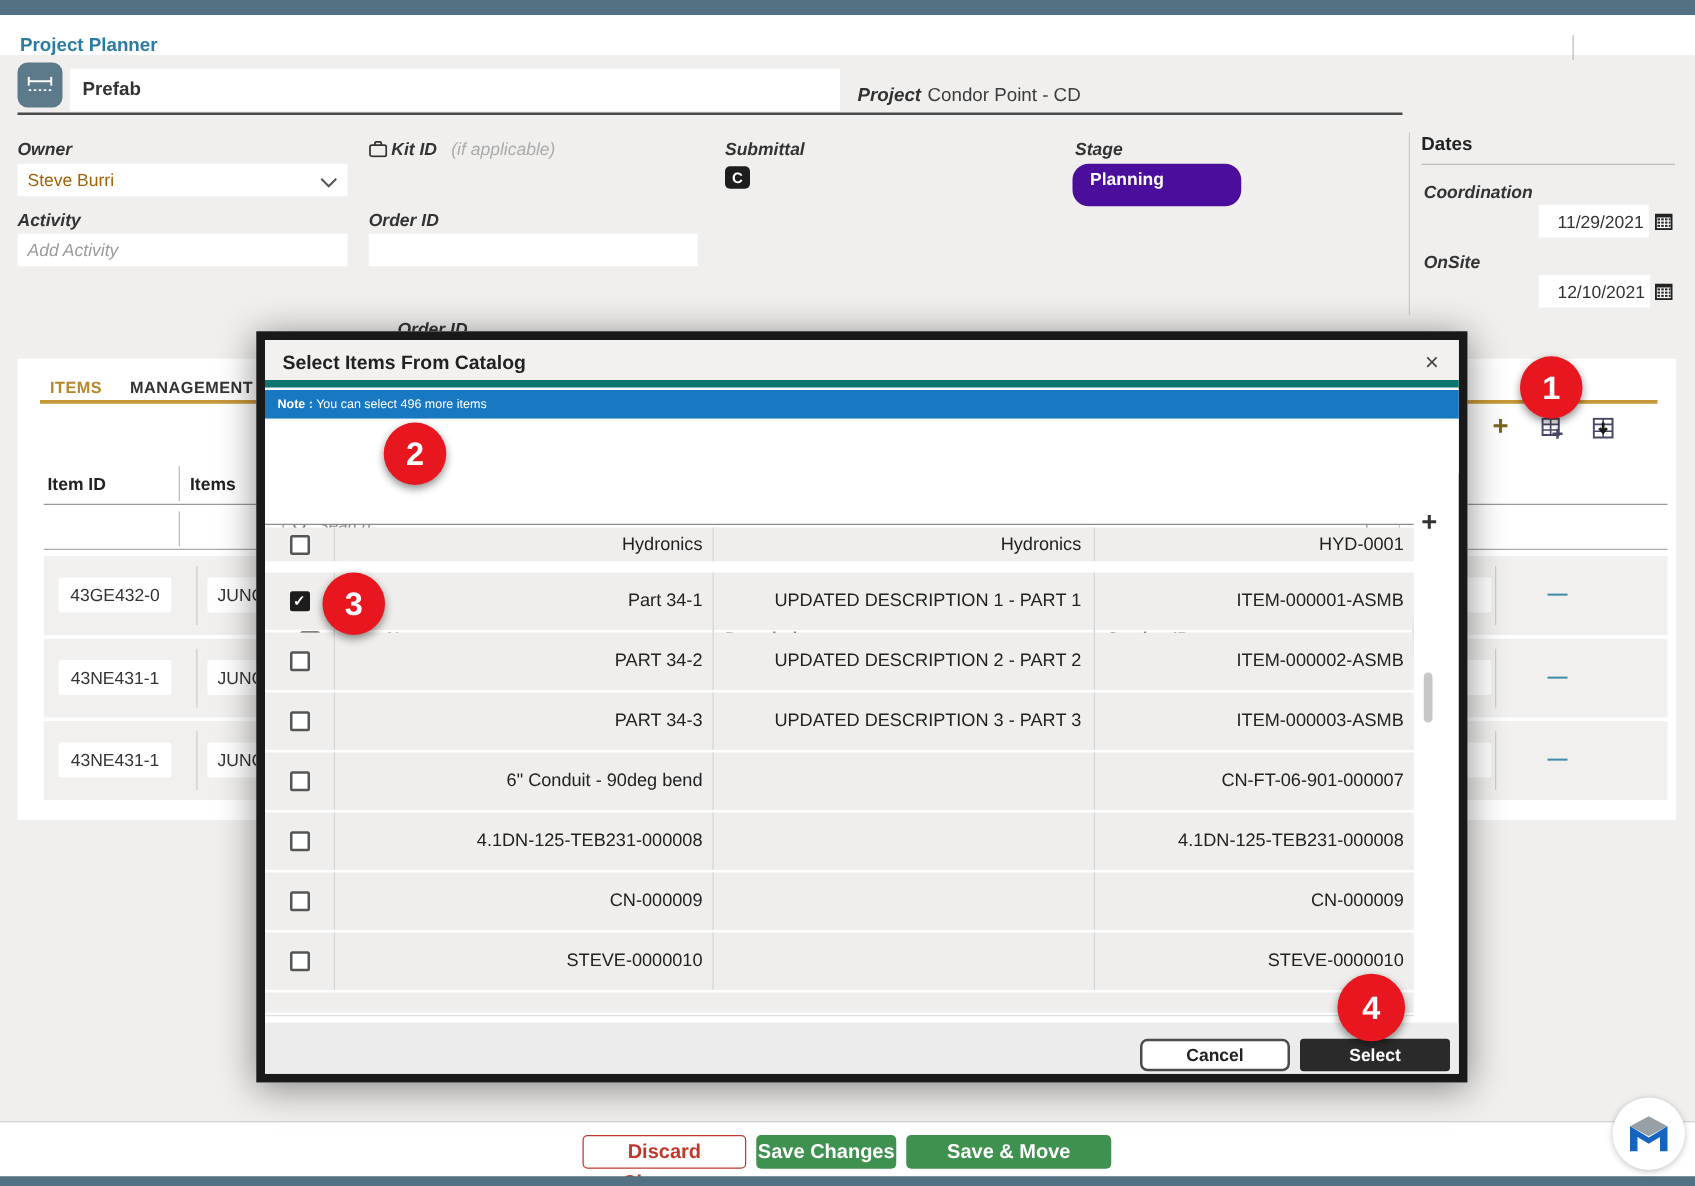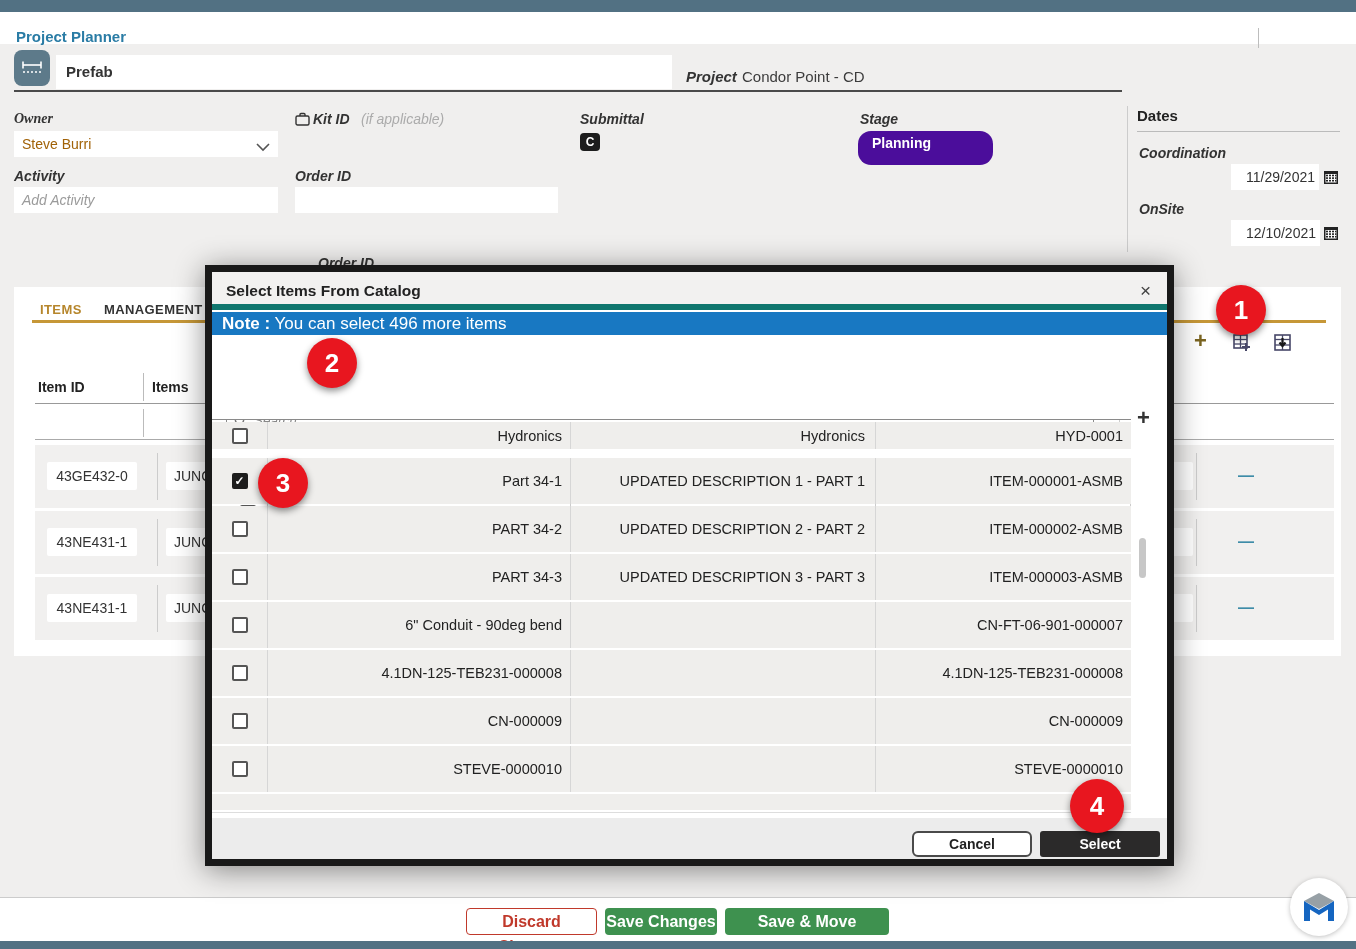--- a/index.html
+++ b/index.html
@@ -17,21 +17,21 @@
   
   .prefab-icon { left:14px; top:50px; width:36px; height:36px; background:#5d7a8a; border-radius:8px;
                  display:flex; align-items:center; justify-content:center; }
   .name-input { left:56px; top:55px; width:616px; height:34px; background:#fff; line-height:34px;
                 padding-left:10px; font-size:15px; font-weight:bold; color:#333; }
   .lbl { font-style:italic; font-weight:bold; font-size:14px; color:#333; }
   .project-lbl { left:686px; top:68px; font-size:15px; }
   .project-val { left:742px; top:68px; font-size:15px; color:#3c3c3c; }
   .hr-dark { left:14px; top:90px; width:1108px; height:2px; background:#4a4a4a; }
 
-  .owner-lbl { left:14px; top:111px;font-family:Liberation Serif, serif; }
+  .owner-lbl { left:14px; top:111px; }
   .owner-select { left:14px; top:131px; width:264px; height:26px; background:#fff; line-height:26px;
                   padding-left:8px; font-size:14px; color:#a16207; }
   .owner-chev { left:256px; top:138px; }
   .kit-icon { left:295px; top:112px; }
   .kit-lbl { left:313px; top:111px; }
   .kit-hint { left:361px; top:111px; font-style:italic; font-size:14px; color:#ababab; }
   .submittal-lbl { left:580px; top:111px; }
   .submittal-icon { left:580px; top:133px; width:20px; height:18px; background:#1d1d1d; border-radius:4px;
                     color:#fff; font-weight:bold; font-size:12px; text-align:center; line-height:18px; }
   .stage-lbl { left:860px; top:111px; }
@@ -82,21 +82,21 @@
   .brow .rbox { position:absolute; left:1096px; top:17px; width:62px; height:28px; background:#fff; border-radius:2px; }
   .brow .bvl2 { position:absolute; left:1161px; top:8px; width:1px; height:47px; background:#ccc; }
   .brow .dash { position:absolute; left:1203px; top:22px; font-size:16px; font-weight:bold; color:#3e8ca8; }
 
   
   .modal { left:205px; top:265px; width:969px; height:601px; background:#fff; border:7px solid #191919;
            z-index:5; box-shadow:0 4px 28px rgba(0,0,0,.45); }
   .m-titlebar { left:0; top:0; width:955px; height:38px; background:#f2f1f0; border-bottom:6px solid #0f766e; }
   .m-title { left:14px; top:10px; font-size:15.5px; font-weight:bold; color:#222; }
   .m-close { left:928px; top:8px; font-size:19px; color:#444; cursor:default; }
-  .m-note { left:0; top:40px; width:955px; height:23px; background:#1878c2; color:#fff; font-size:17px;
+  .m-note { left:0; top:40px; width:955px; height:23px; background:#1878c2; color:#fff; font-size:10px;
             line-height:23px; padding-left:10px; }
   .m-note b { font-weight:bold; }
   .m-searchrow { left:0; top:63px; width:955px; height:44px; background:#fff; }
   .m-search { left:14px; top:73px; width:868px; height:26px; border:1px solid #8a8a8a; border-radius:3px; background:#fff; }
   .m-search-icon { left:22px; top:79px; }
   .m-search-ph { left:42px; top:78px; font-size:13.5px; font-style:italic; color:#888; }
   .m-search-div { left:907px; top:71px; width:1px; height:28px; background:#ccc; }
   .m-plus { left:925px; top:70px; font-size:22px; font-weight:bold; color:#333; }
 
   .m-headrow { left:0; top:107px; width:919px; height:41px; background:#fff; border-bottom:1px solid #8a8a8a; }

